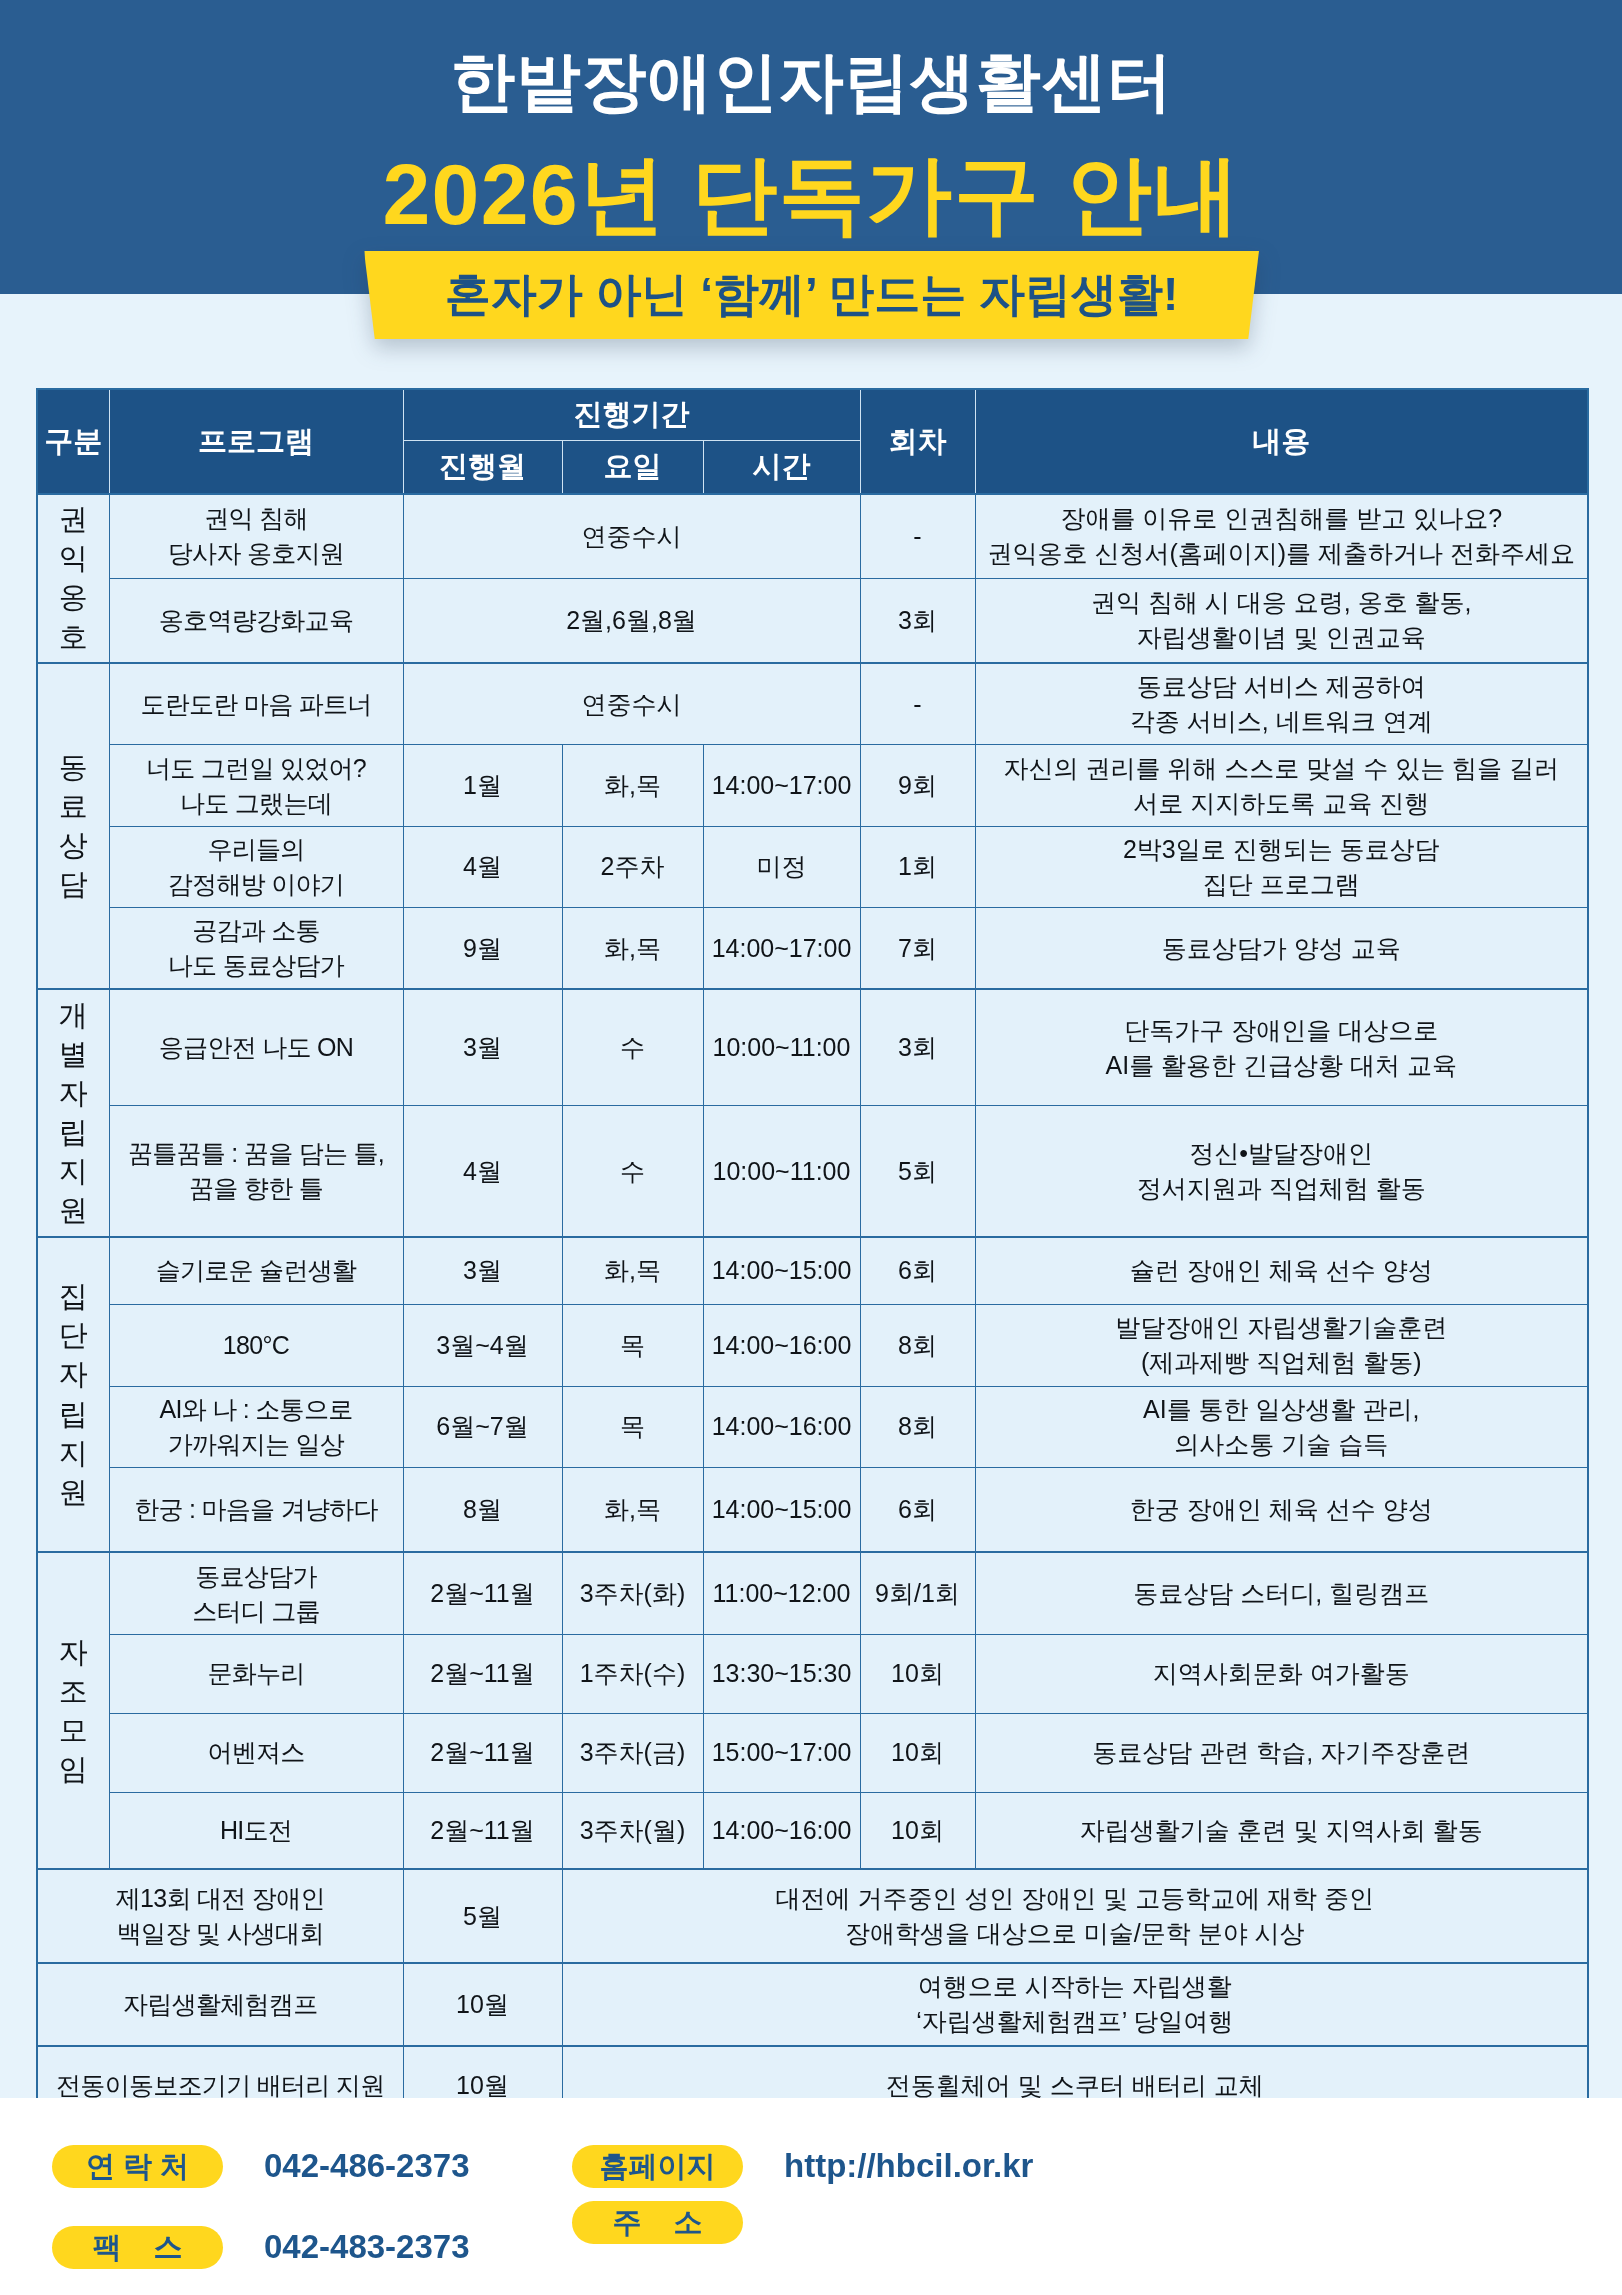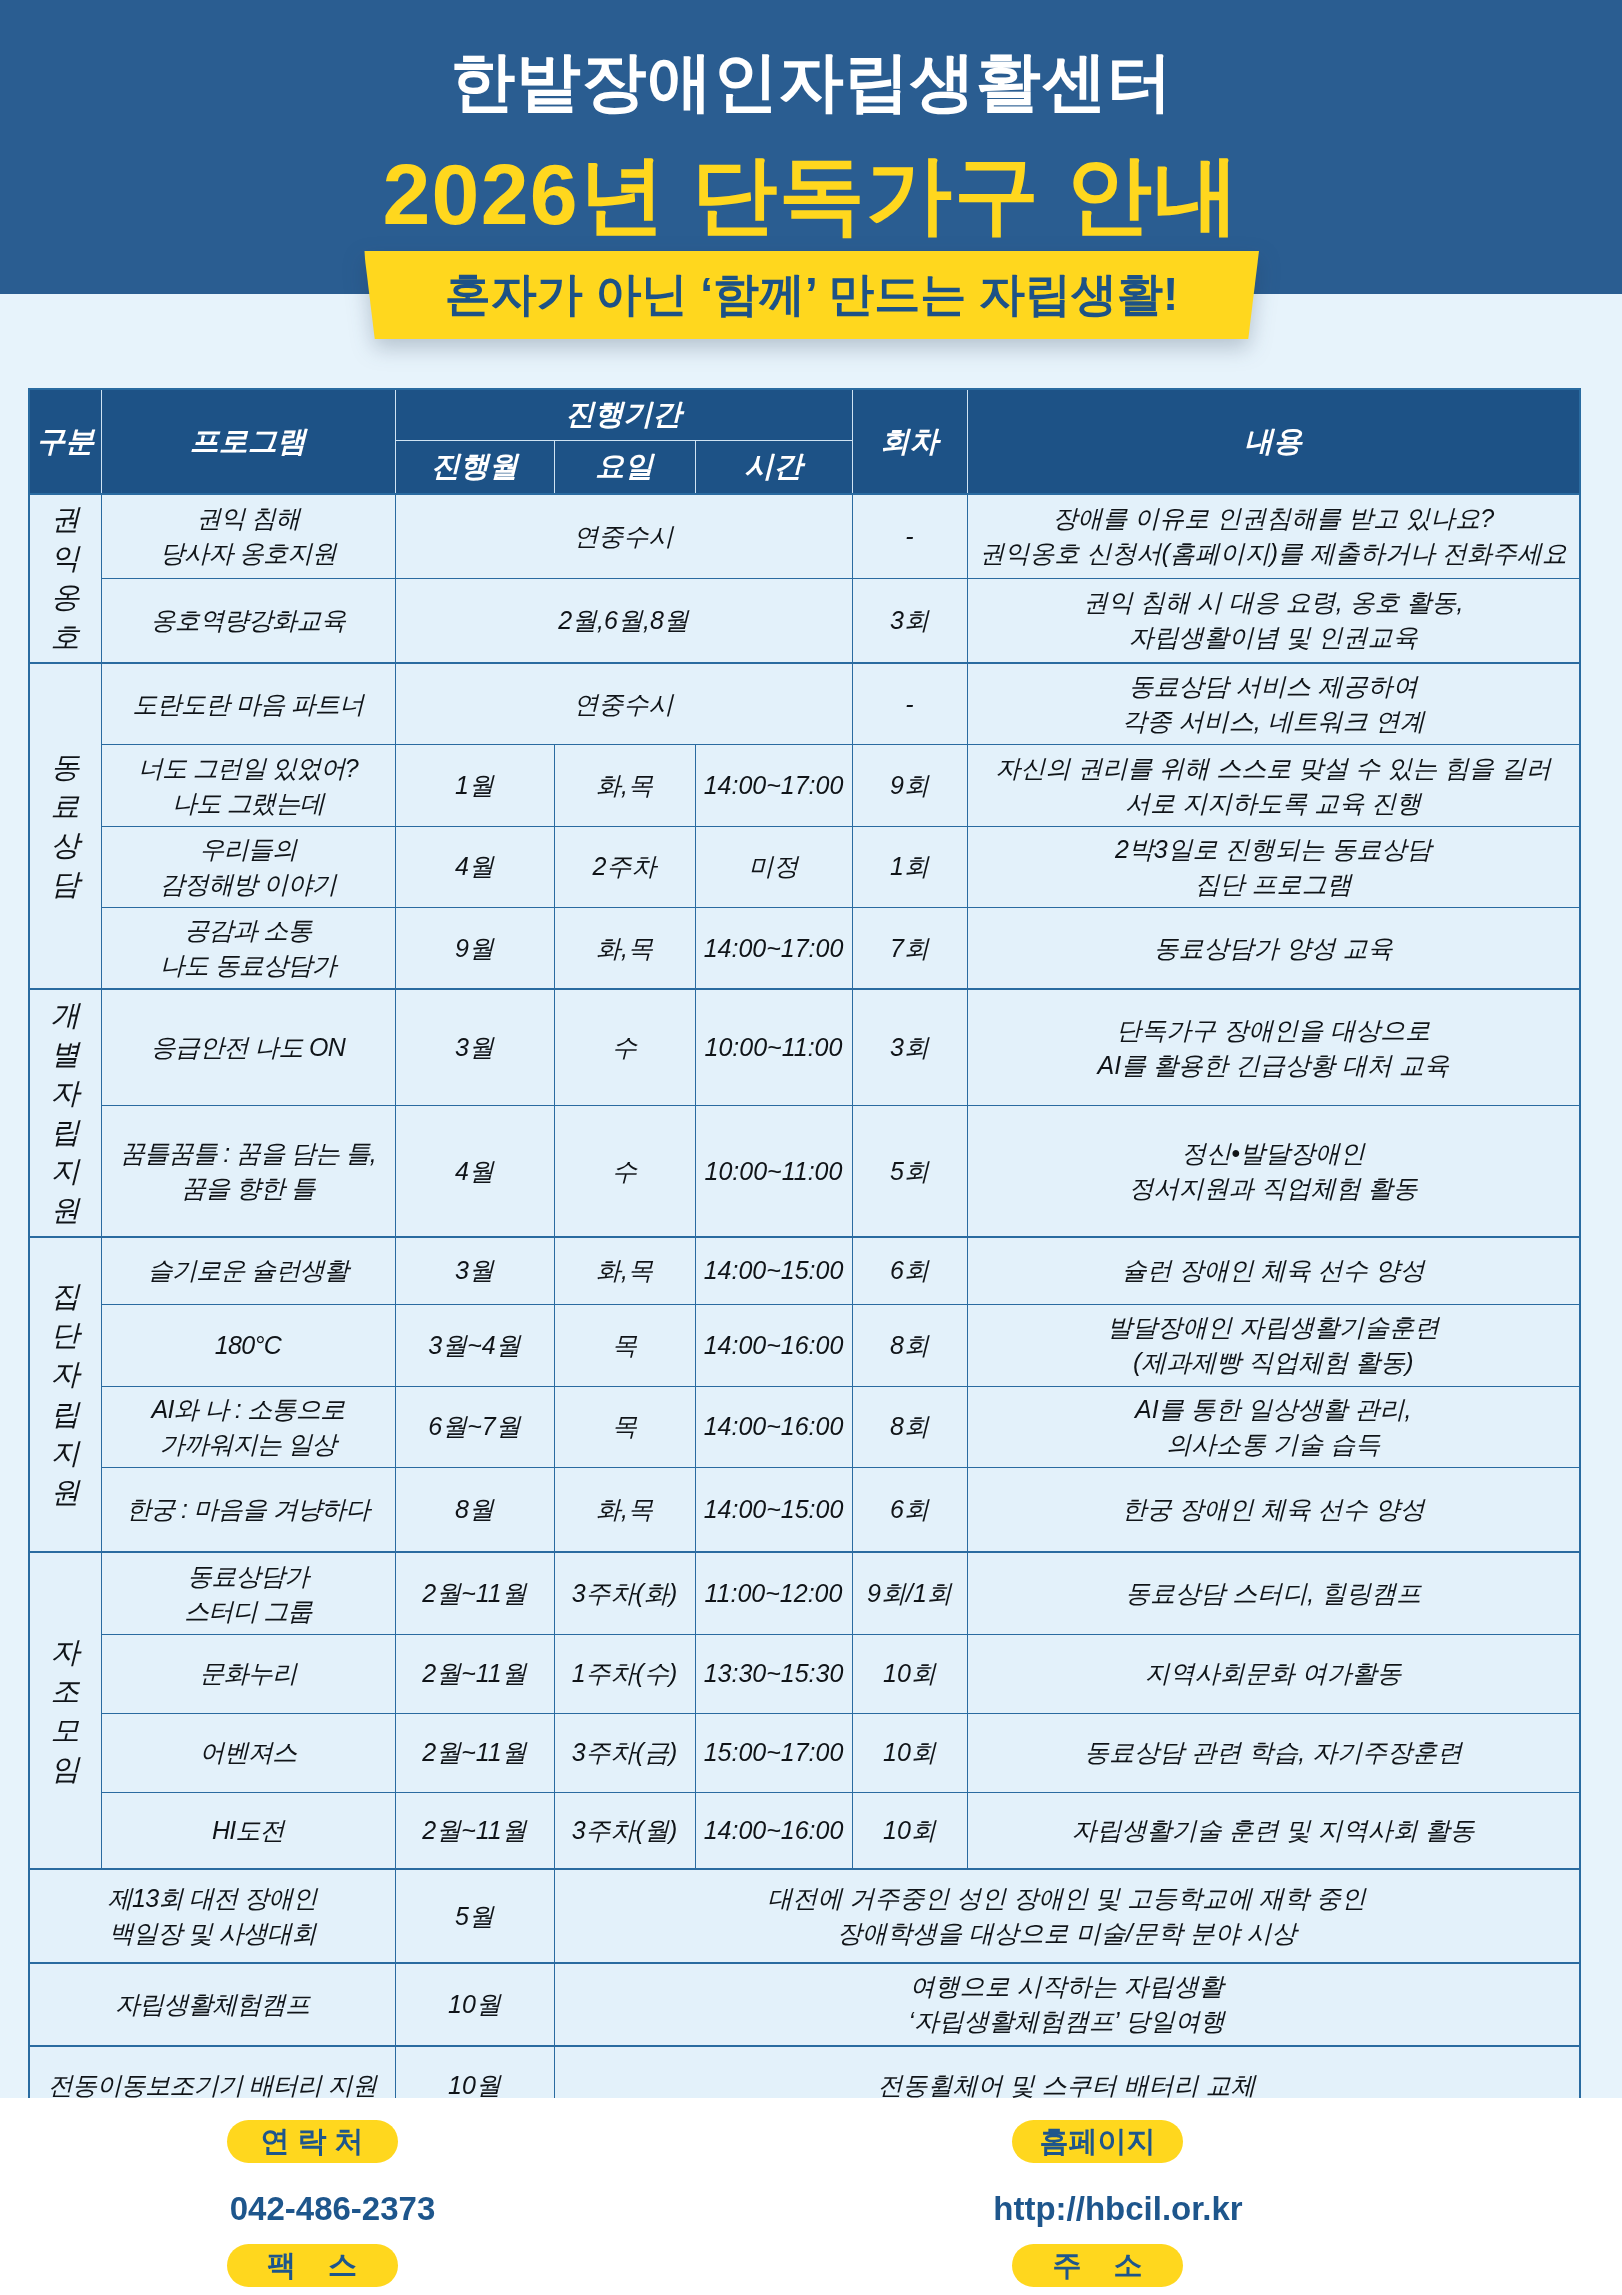--- a/index.html
+++ b/index.html
@@ -19,36 +19,36 @@
   
   .ribbon-wrap{position:absolute;top:251px;left:50%;transform:translateX(-50%);
     filter:drop-shadow(0 9.2px 10.5px rgba(30,50,80,.25));}
   .ribbon{width:895px;height:88px;background:var(--accent_yellow);
     clip-path:polygon(0 0,100% 0,98.8% 100%,1.2% 100%);
     display:flex;align-items:center;justify-content:center;
     font-size:46px;font-weight:bold;color:var(--header_blue);}
 
   
   .content{height:1804px;padding-top:94px;}
-  table.prog{border-collapse:collapse;table-layout:fixed;width:1551px;margin-left:28px;
-    background:var(--cell_bg);border:2.6px solid var(--border_blue);font-style:italic;}
+  table.prog{border-collapse:collapse;table-layout:fixed;width:1551px;margin-left:36px;
+    background:var(--cell_bg);border:2.6px solid var(--border_blue);}
   .prog th,.prog td{border:1.3px solid var(--border_blue);text-align:center;vertical-align:middle;}
   .prog thead th{background:var(--header_blue);color:#ffffff;font-size:29px;font-weight:bold;
     border:1.3px solid #cfe3f3;}
   .prog tbody tr:first-child td{border-top:2.6px solid var(--border_blue);}
   .prog td{font-size:25px;color:var(--text_dark);line-height:1.4;white-space:pre-line;padding:5.2px 6.5px;}
   td.cat{font-size:29px;line-height:1.35;}
   td.prg{letter-spacing:-0.7px;}
   tr.group-start td{border-top:2.6px solid var(--border_blue);}
 
   
   .footer{height:197px;background:var(--footer_bg);display:flex;padding:22px 0 0 52px;}
   .f-col-left{width:520px;}
   .f-col-right{flex:1;}
-  .info-row{display:flex;align-items:center;margin-bottom:13px;flex-direction:column;}
+  .info-row{display:flex;align-items:flex-end;margin-bottom:13px;}
   .pill{flex:0 0 auto;width:171px;height:43px;border-radius:21.6px;background:var(--accent_yellow);
     color:var(--text_blue);font-weight:bold;font-size:29px;display:flex;align-items:center;
     justify-content:center;white-space:pre;}
   .val{margin-left:41px;padding-top:5.2px;font-size:33px;font-weight:bold;color:var(--text_blue);
     line-height:1.3;white-space:pre-line;margin-top:20px;}
 </style>
 </head>
 <body>
 
 <div class="page">

